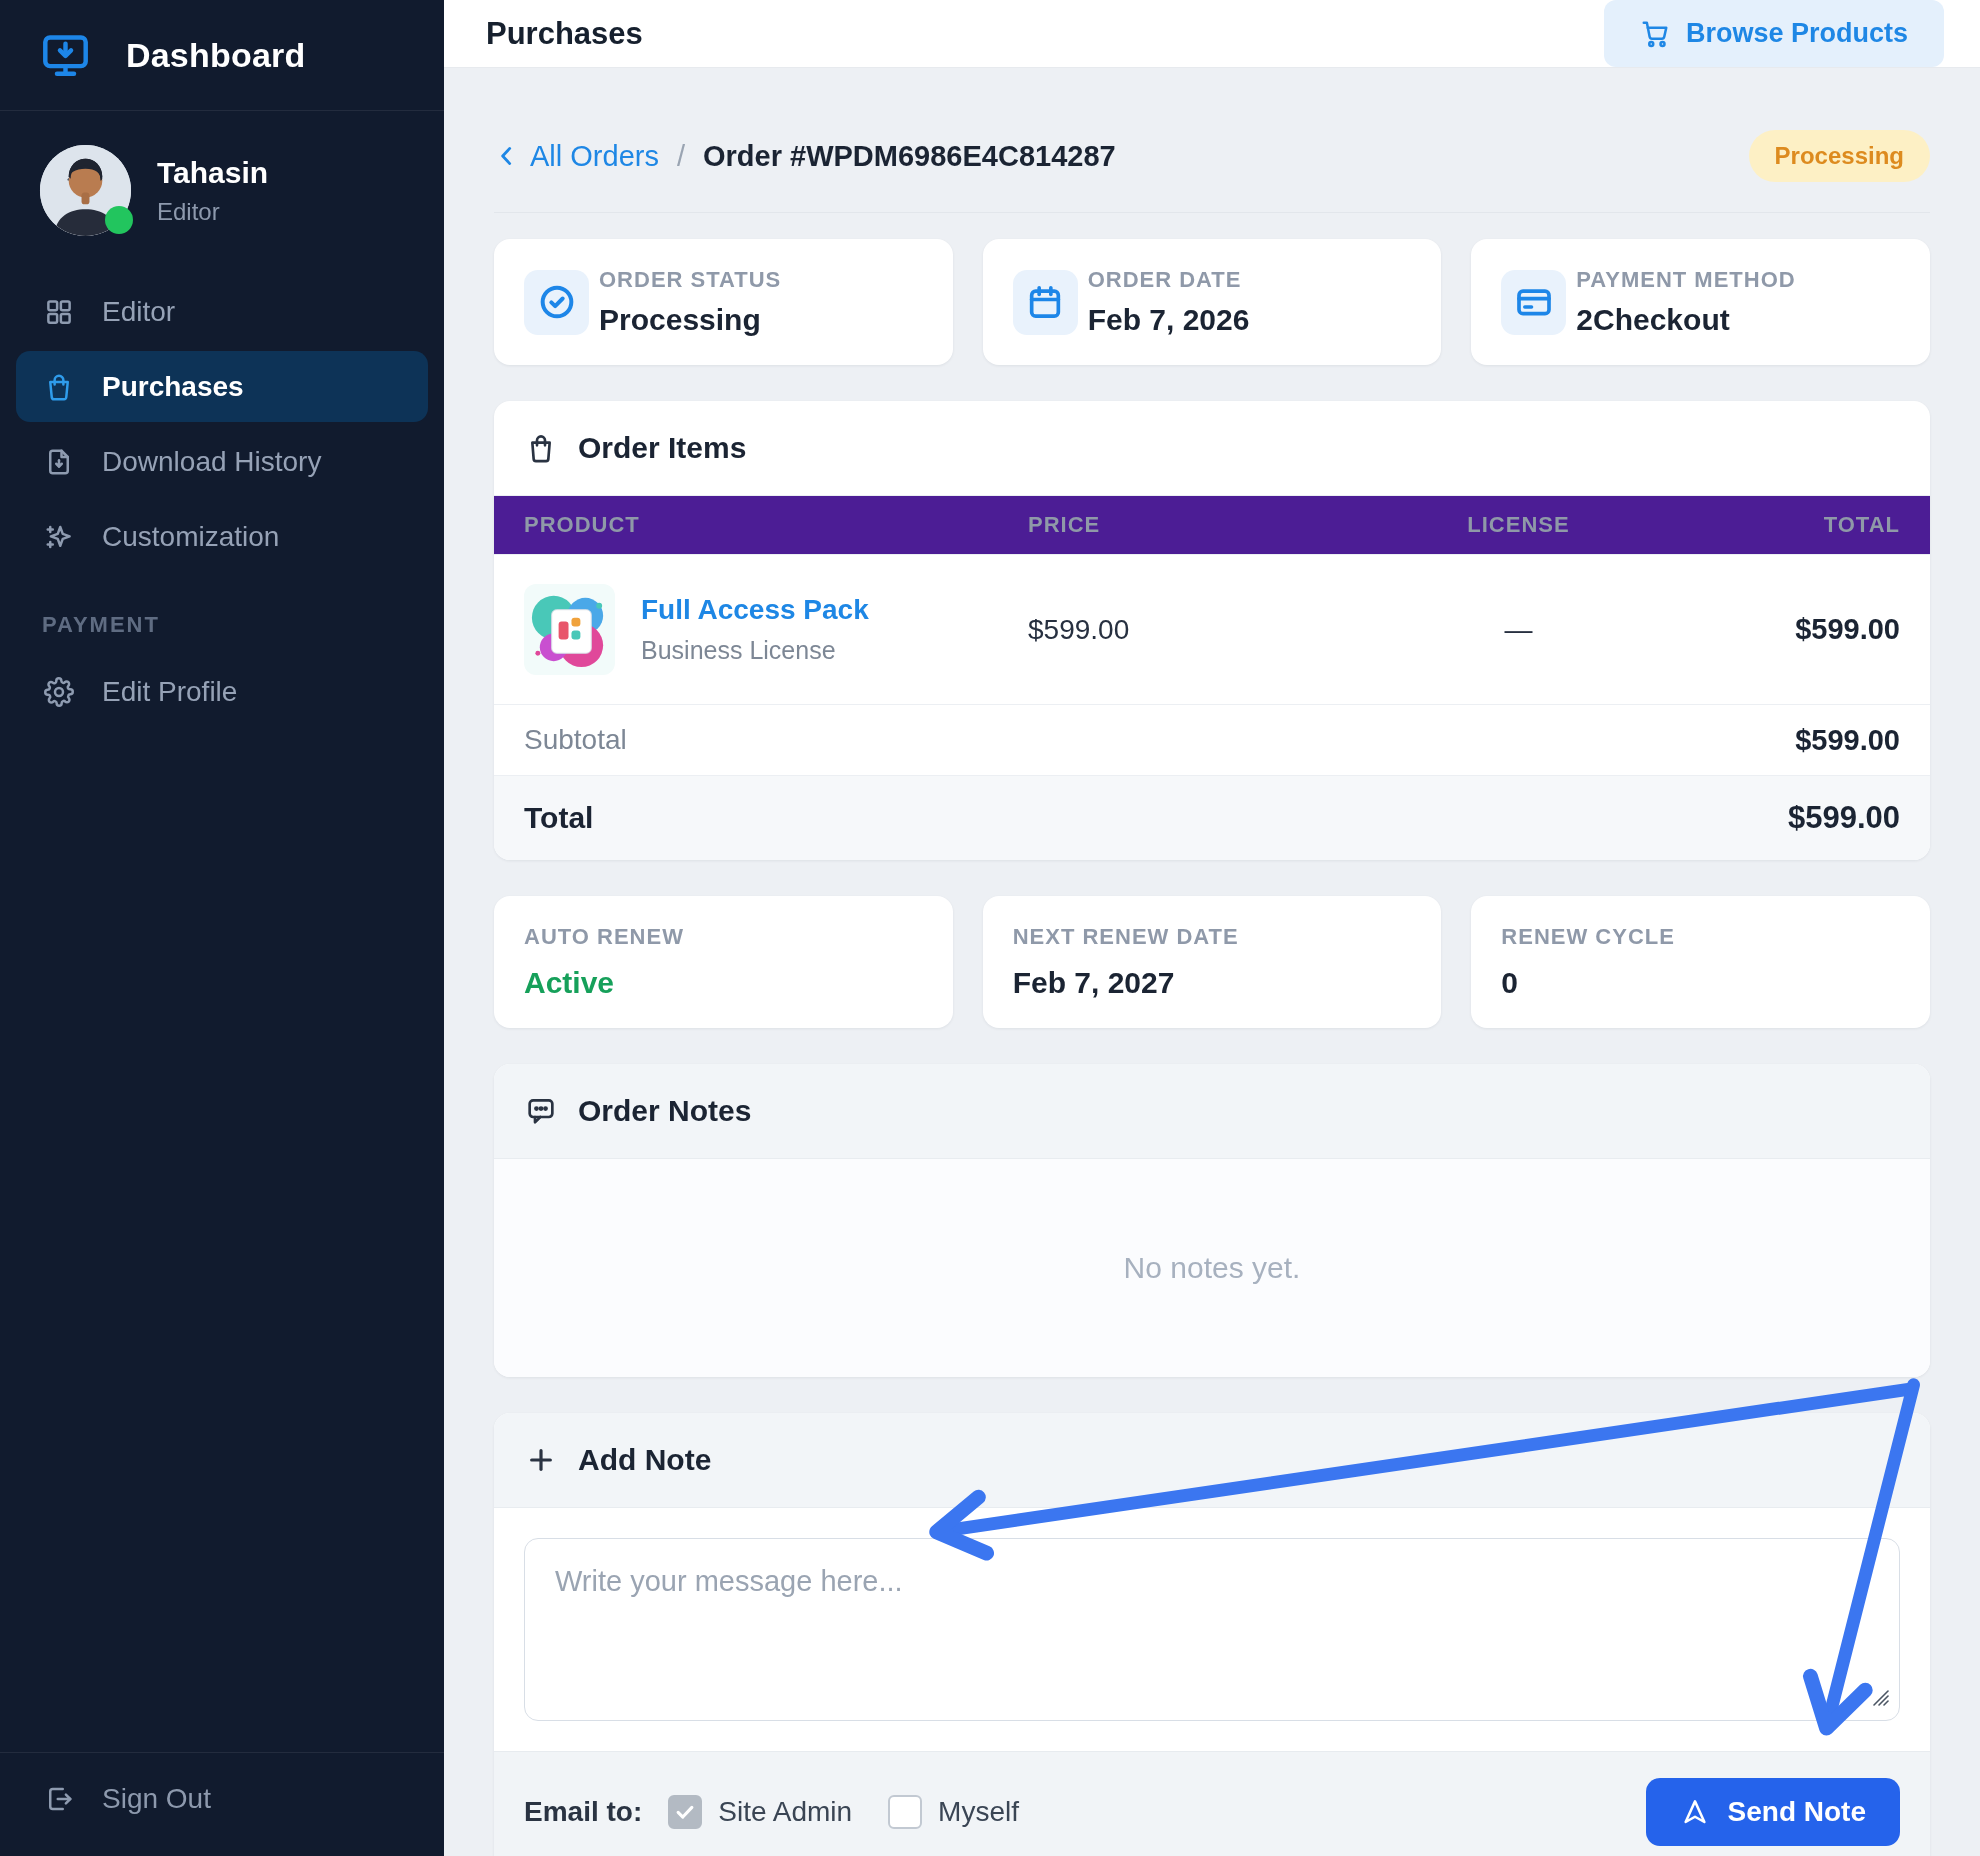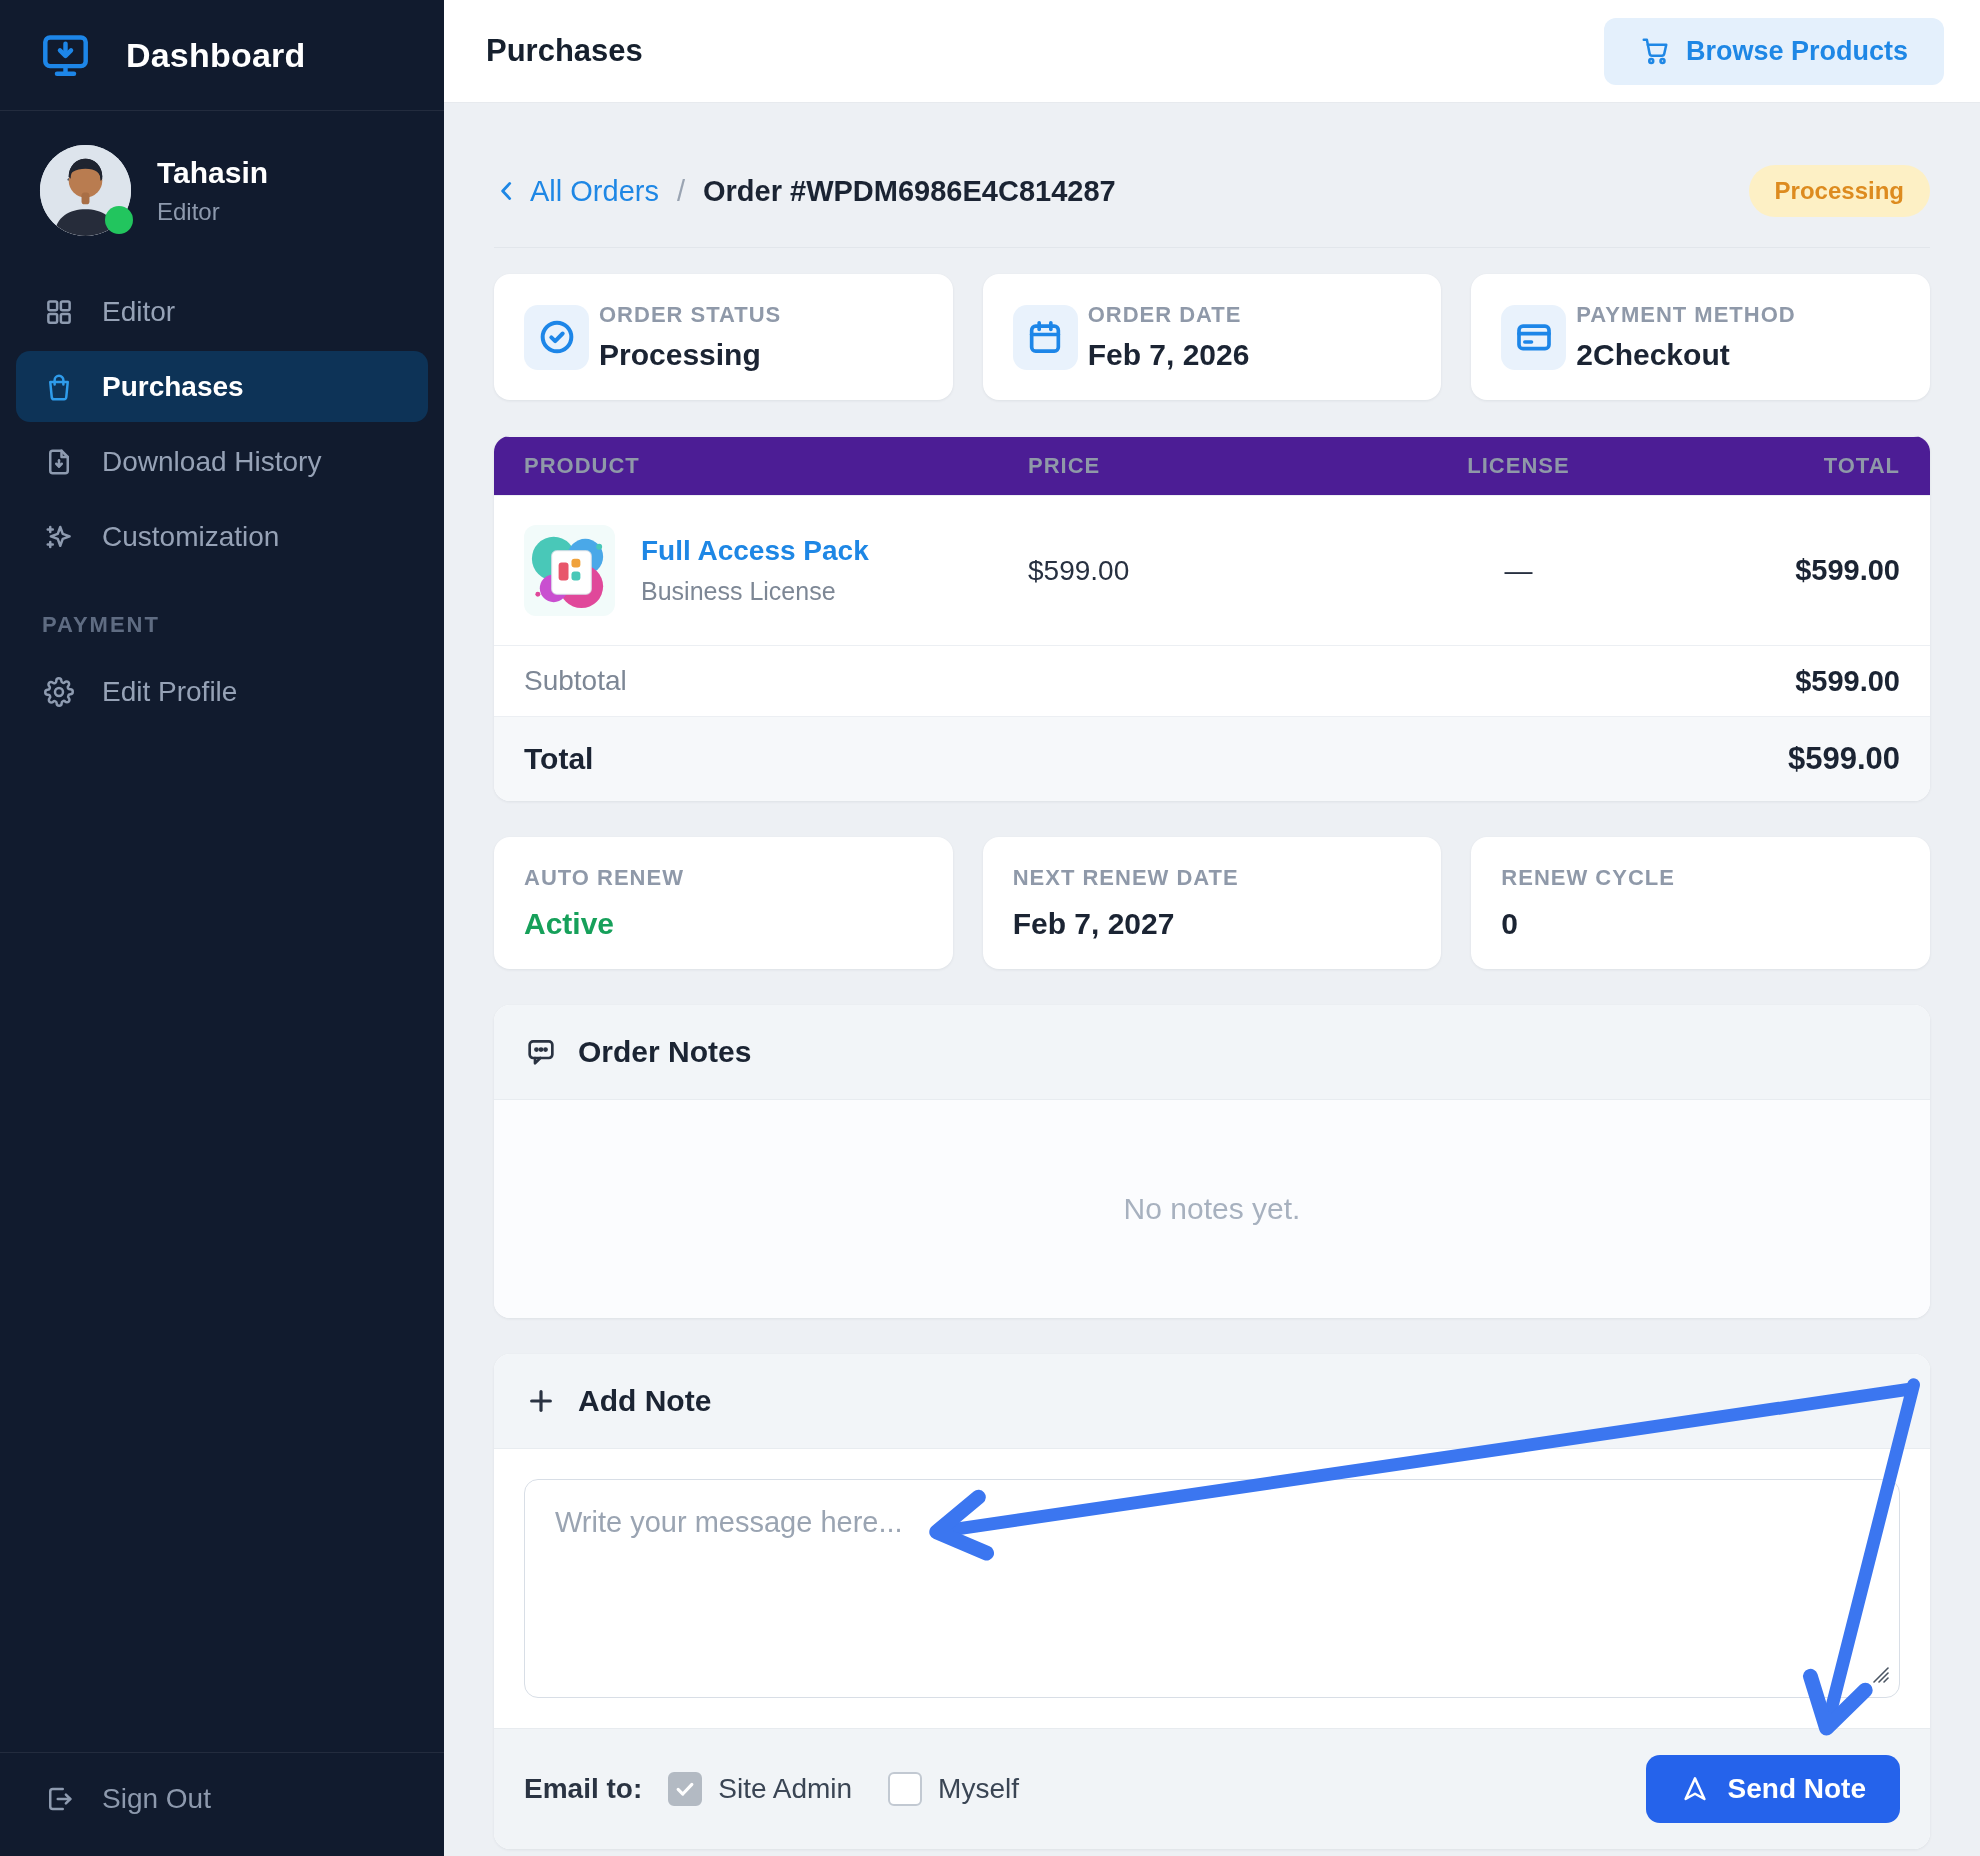--- a/index.html
+++ b/index.html
@@ -96,21 +96,21 @@
   .renew-card { display:block; }
   .renew-card .card-label { margin-bottom:16px; }
 
   .notes-panel { margin-top:36px; }
   .notes-body { background:#fbfcfe; min-height:218px; display:flex; align-items:center; justify-content:center; }
   .notes-empty { color:#a7b1bf; font-size:30px; }
 
   .addnote-panel { margin-top:36px; }
   .addnote-body { padding:30px; }
   .note-area-wrap { position:relative; }
-  textarea.note-area { width:100%; height:219px; border:1px solid #d8dee6; border-radius:14px;
+  textarea.note-area { width:100%; height:183px; border:1px solid #d8dee6; border-radius:14px;
                        padding:26px 30px; font-size:29px; color:#273040; resize:none; outline:none;
                        font-family:"Liberation Sans", sans-serif; background:#ffffff; display:block; }
   textarea.note-area::placeholder { color:#9aa4b2; }
   .resize-glyph { position:absolute; right:10px; bottom:10px; color:#4b5563; pointer-events:none; }
 
   .email-row { display:flex; align-items:center; background:#f1f4f7; border-top:1px solid #e7ebef;
                padding:26px 30px; }
   .email-label { font-size:28px; font-weight:bold; color:#2a3342; margin-right:26px; }
   .chk { display:flex; align-items:center; gap:16px; margin-right:36px; cursor:pointer; }
   .chk-box { width:34px; height:34px; border-radius:6px; border:2px solid #c2c9d2; background:#ffffff;
@@ -308,20 +308,29 @@
             </svg>
           </span>
           <span>
             <div class="card-label">PAYMENT METHOD</div>
             <div class="card-value">2Checkout</div>
           </span>
         </div>
       </div>
 
       <section class="panel panel-items">
+        <div class="panel-head">
+          <span class="pico">
+            <svg width="32" height="32" viewBox="0 0 24 24" fill="none" stroke="#2a3342" stroke-width="2" stroke-linecap="round" stroke-linejoin="round">
+              <path d="M5.5 8h13l-1 12.3a1.7 1.7 0 0 1-1.7 1.5H8.2a1.7 1.7 0 0 1-1.7-1.5z"></path>
+              <path d="M9 10V6.3a3 3 0 0 1 6 0V10"></path>
+            </svg>
+          </span>
+          <span class="panel-title">Order Items</span>
+        </div>
 
         <div class="tbl-head">
           <span class="th">PRODUCT</span>
           <span class="th">PRICE</span>
           <span class="th c">LICENSE</span>
           <span class="th r">TOTAL</span>
         </div>
 
         <div class="tbl-row">
           <span class="prod-cell">

